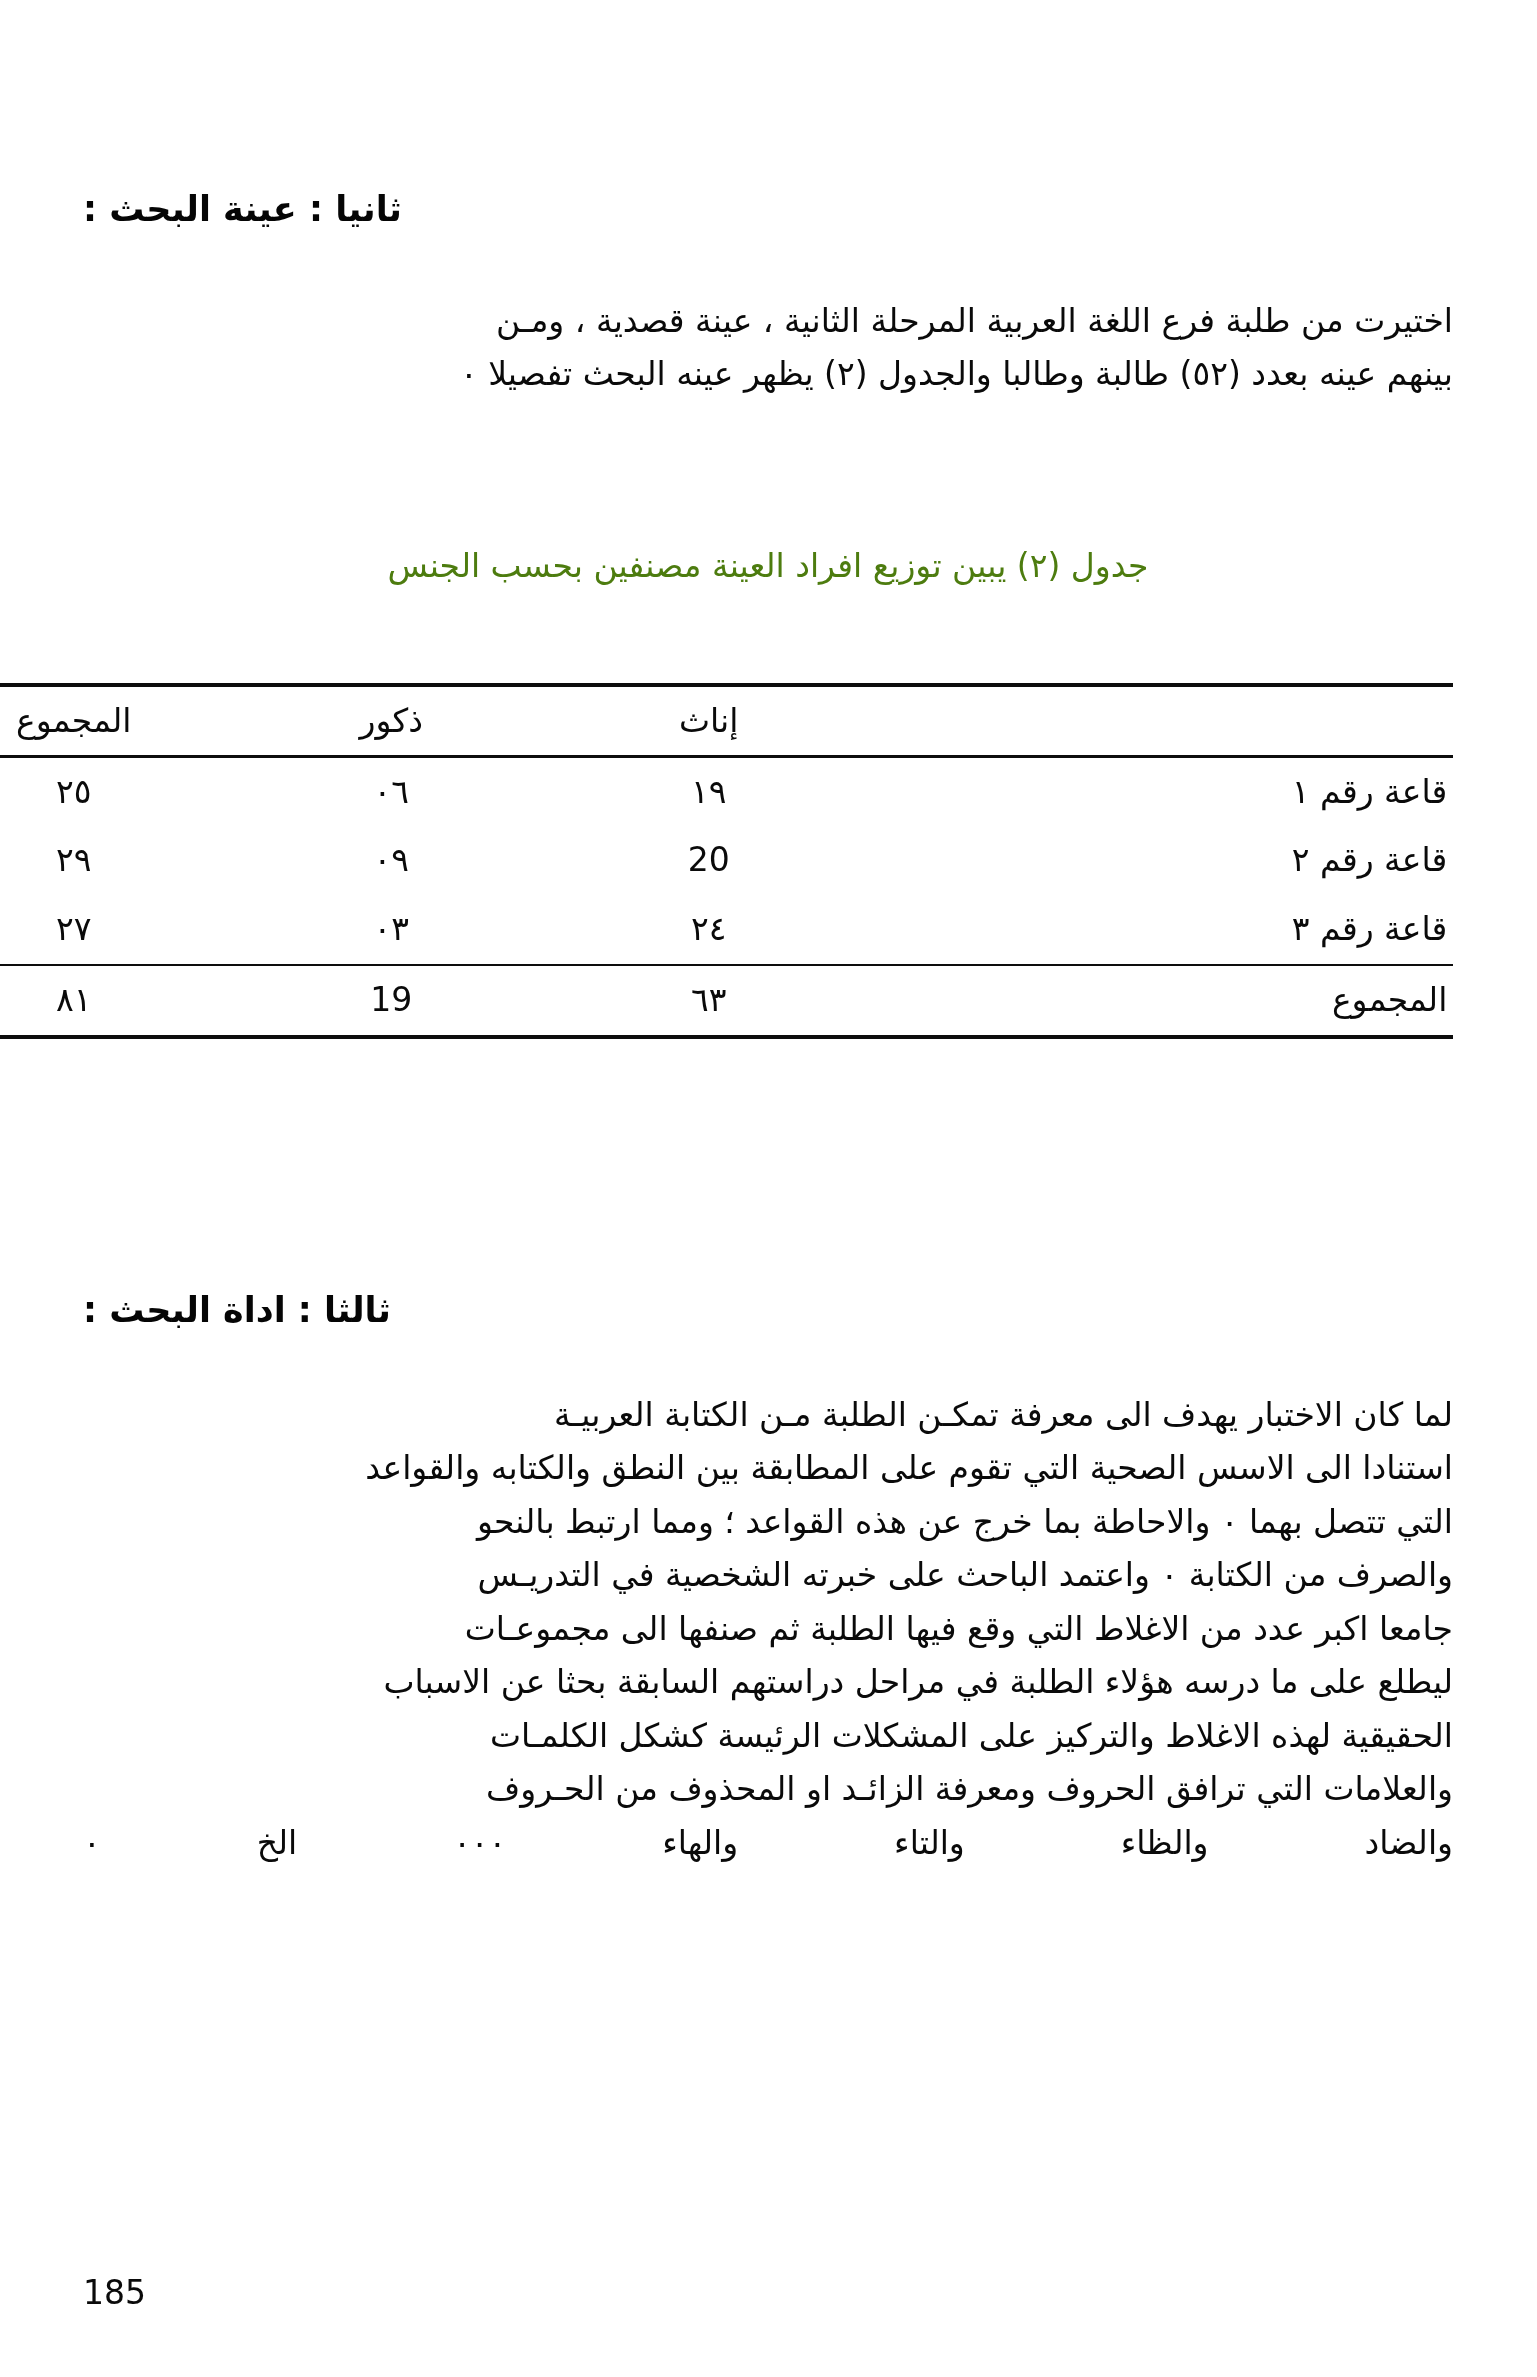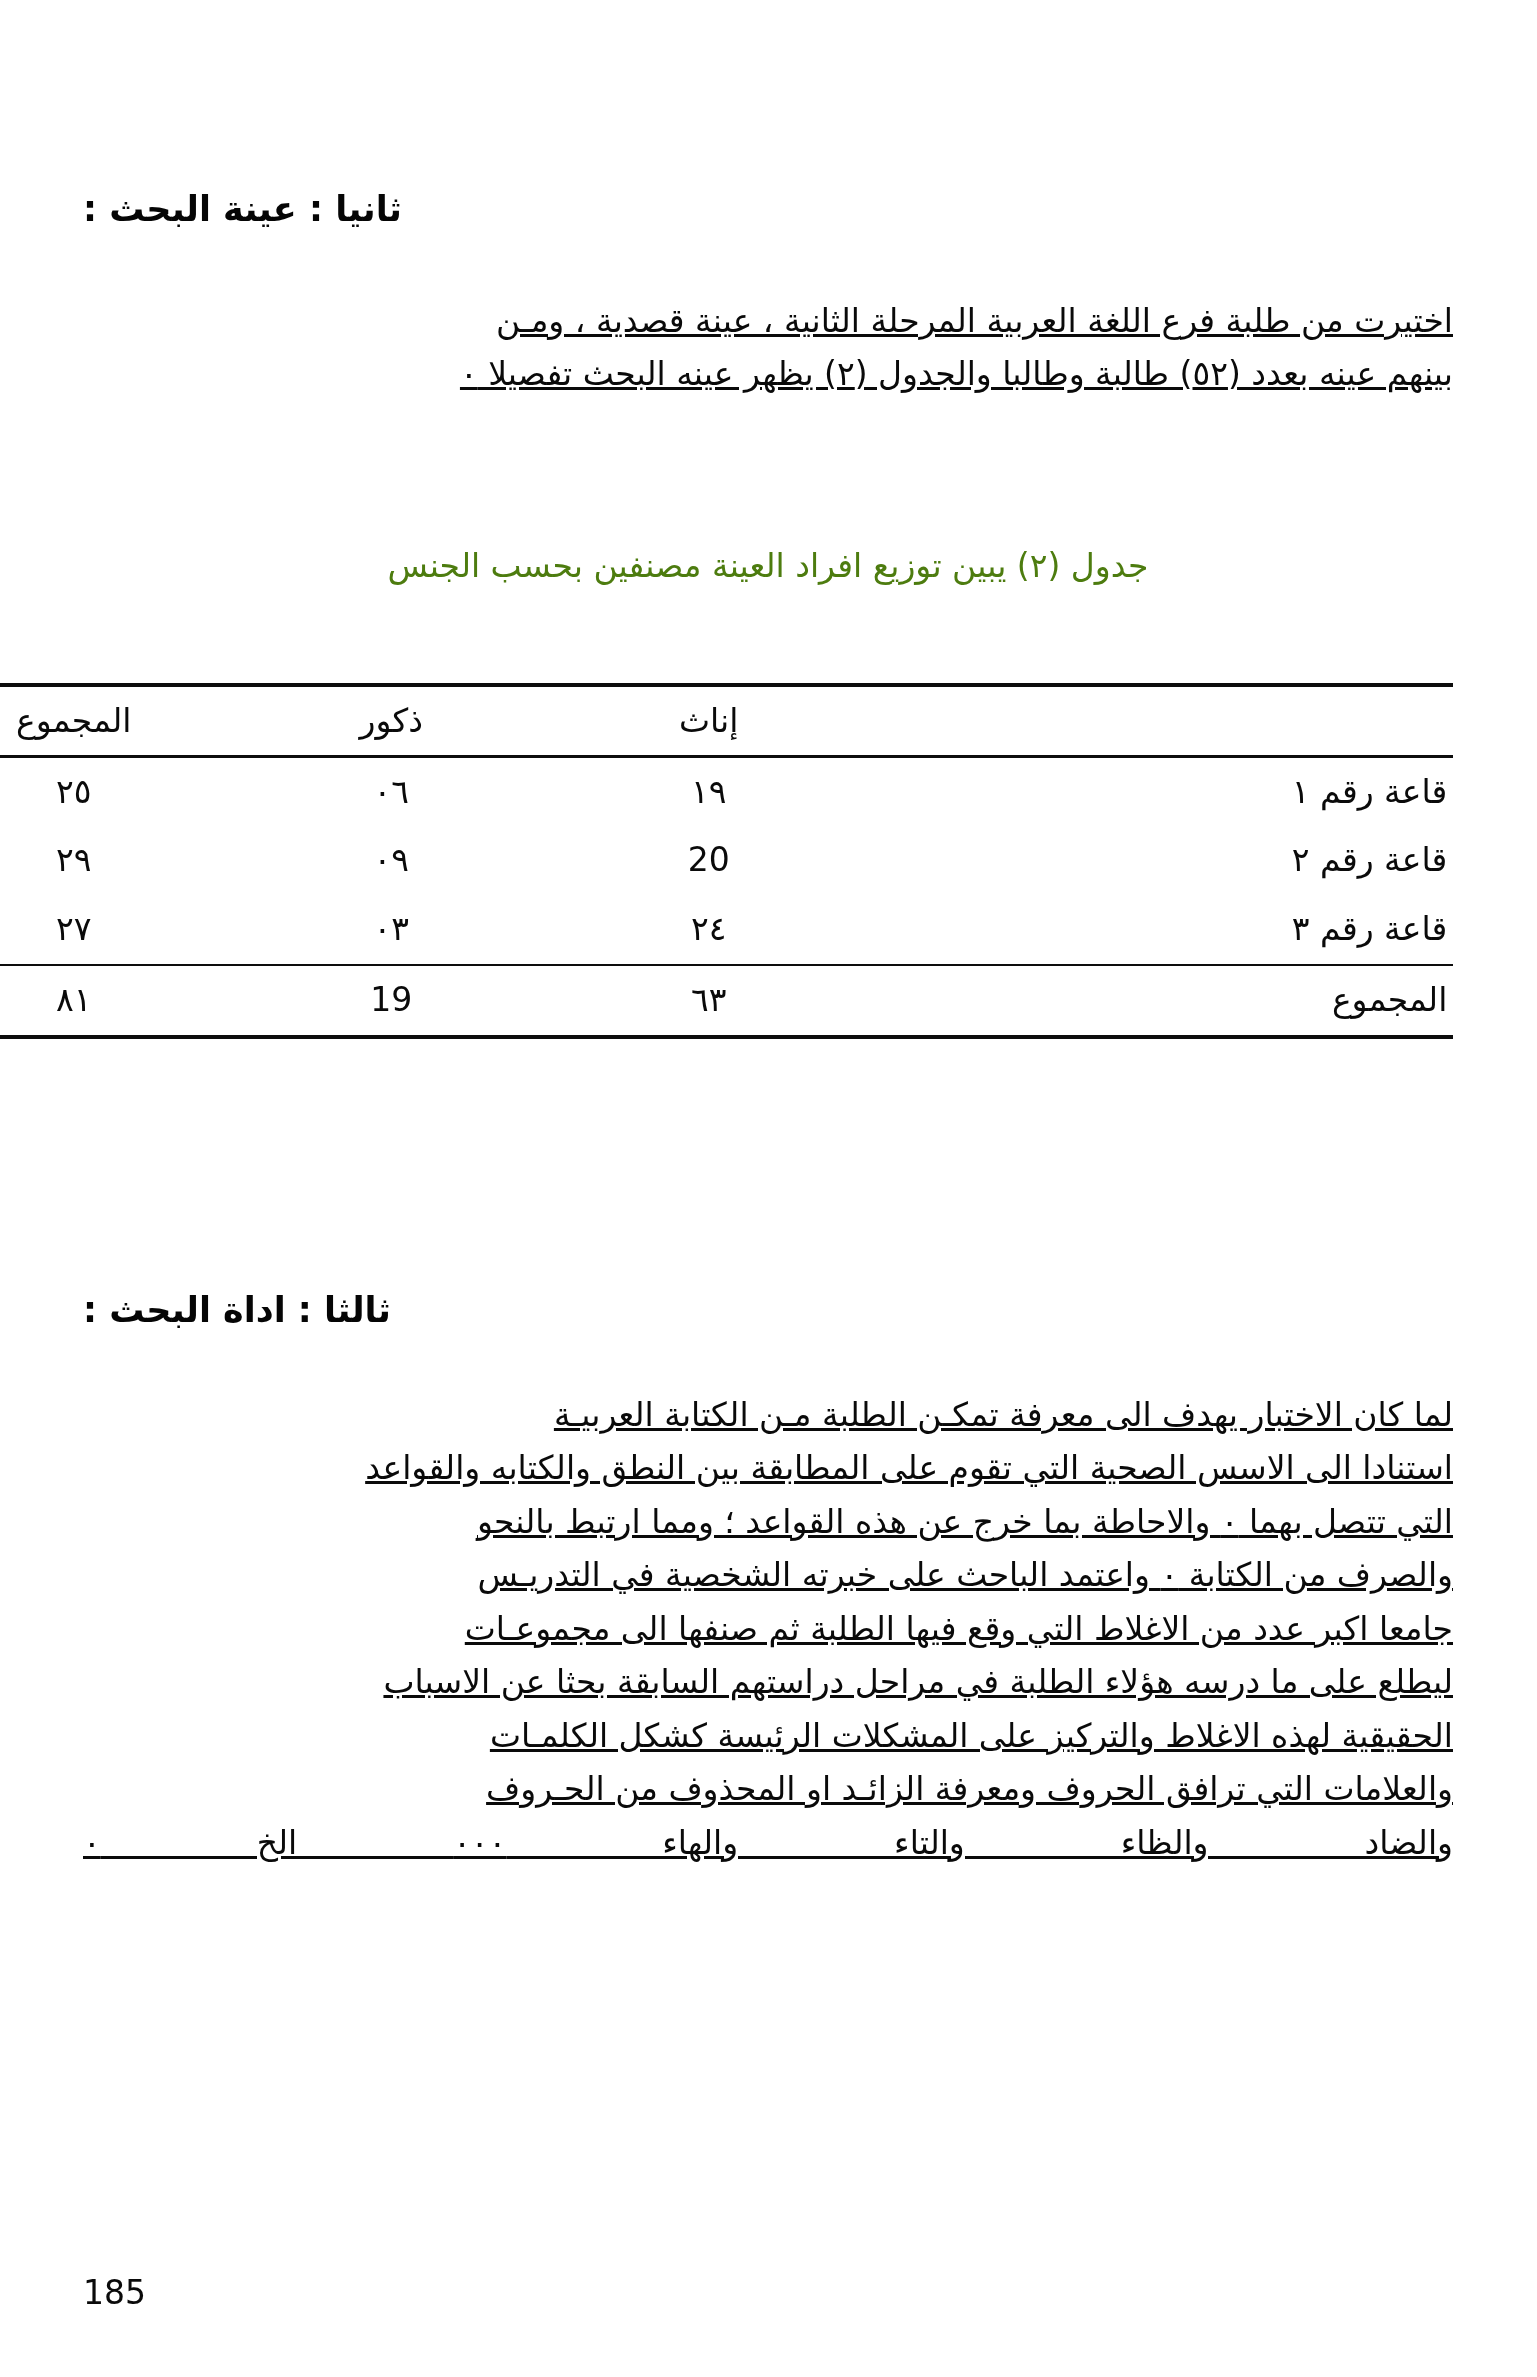--- a/index.html
+++ b/index.html
@@ -51,21 +51,20 @@
     line-height: 1.62;
     color: #0a0a0a;
     text-align: justify;
     text-align-last: justify;
     direction: rtl;
   }
 
   .para .ln {
     display: block;
     white-space: nowrap;
-    text-decoration: underline;
   }
 
   .para .ln.justify {
     display: flex;
     justify-content: space-between;
   }
 
   .para .ln.justify > span {
     display: inline-block;
   }

